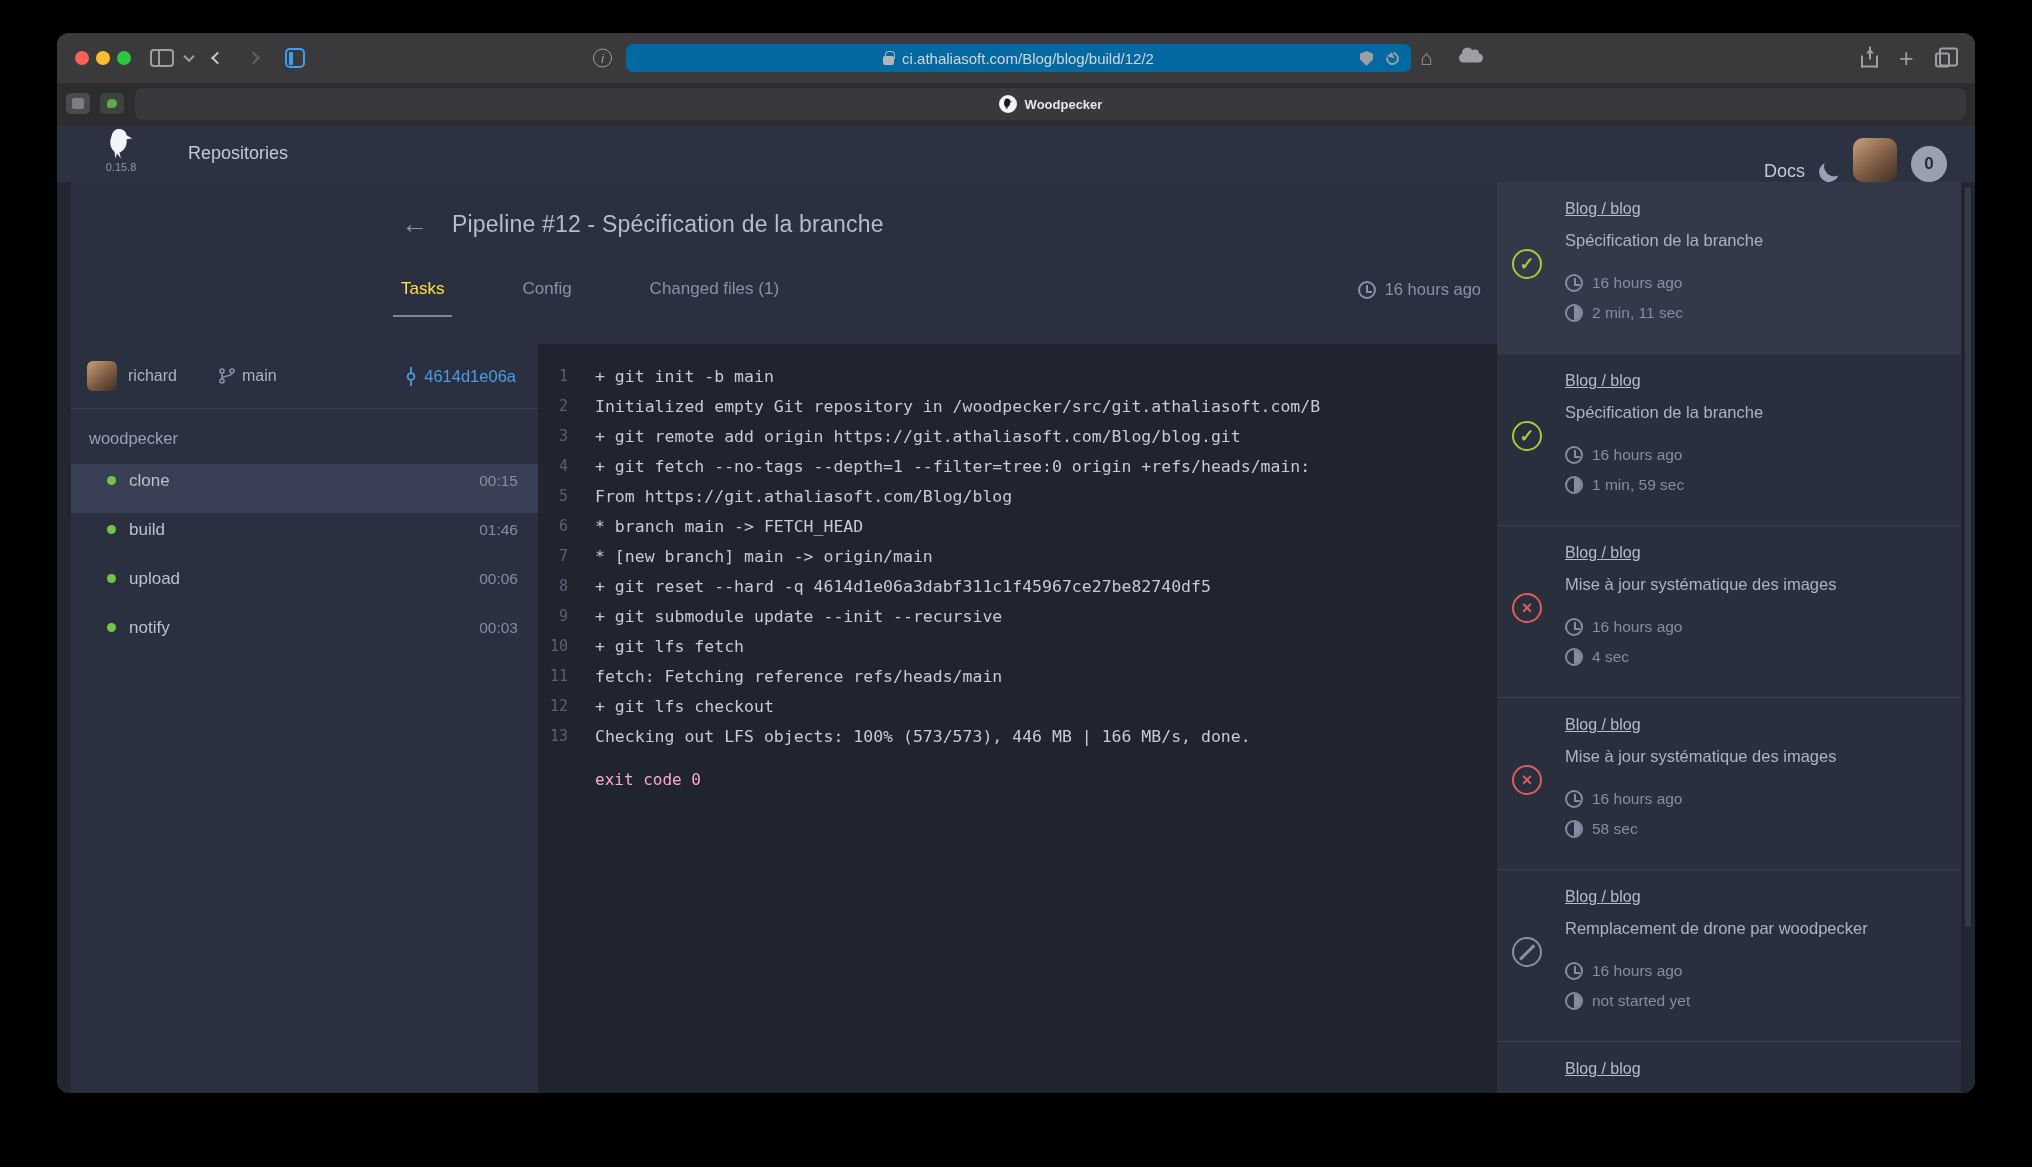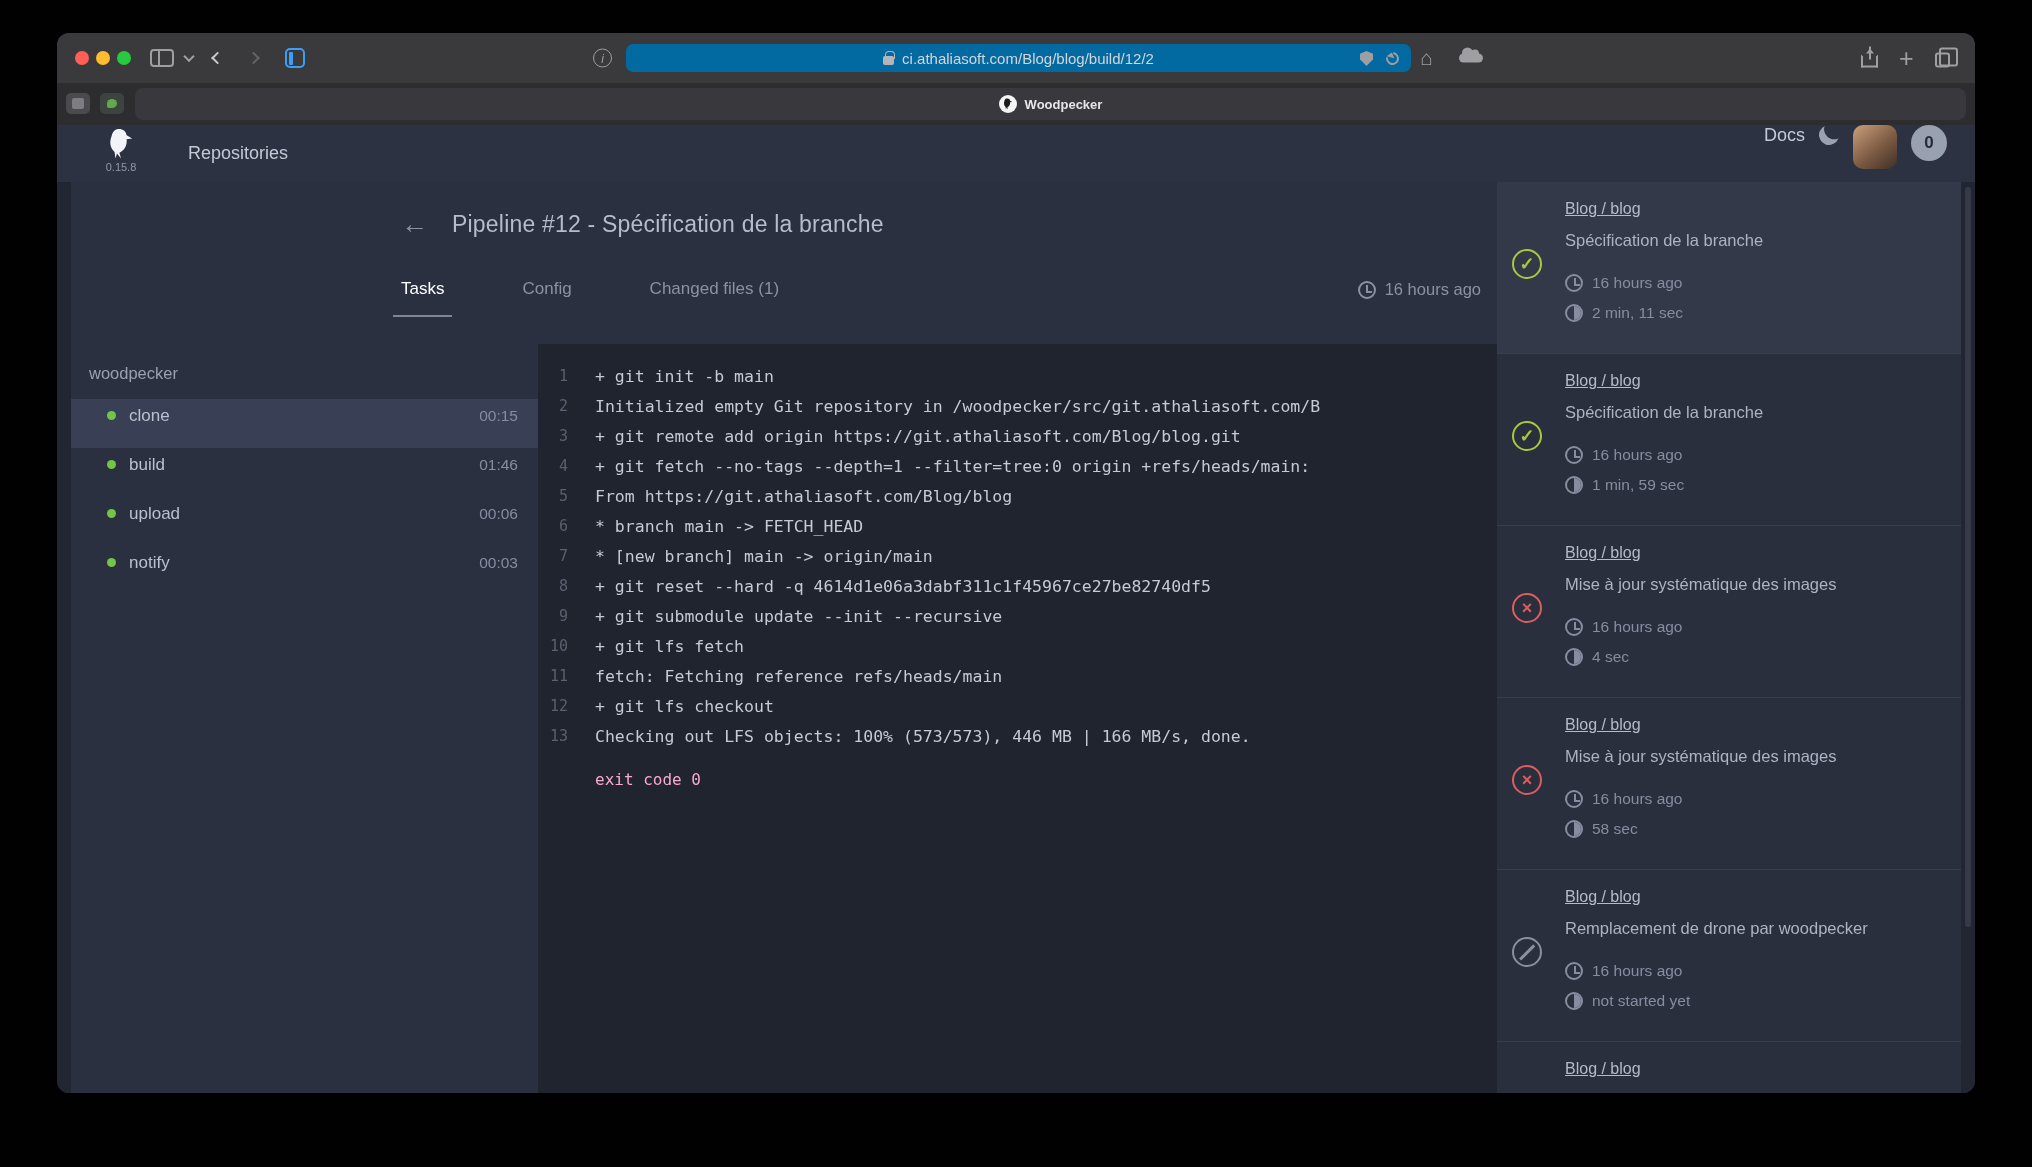--- a/index.html
+++ b/index.html
@@ -64,35 +64,35 @@
   .favicon { width:18px; height:18px; border-radius:50%; background:#f4f4f6; display:flex; align-items:center; justify-content:center; }
   .tab-title { color:#e6e6e9; font-size:13px; font-weight:bold; }
 
   
   .page { position:absolute; left:0; right:0; top:92px; bottom:0; background:#222633; overflow:hidden; }
 
   .navbar { position:absolute; left:0; right:0; top:0; height:57px; background:#2d3242; }
   .logo-wrap { position:absolute; left:38px; top:3px; width:52px; text-align:center; }
   .version { font-size:11px; color:#9097a9; margin-top:-3px; }
   .nav-repos { position:absolute; left:131px; top:0; height:57px; line-height:57px; font-size:18px; color:#c3c9d5; }
-  .nav-right { position:absolute; right:28px; top:0; height:57px; display:flex; align-items:flex-start; gap:14px; }
+  .nav-right { position:absolute; right:28px; top:0; height:57px; display:flex; align-items:flex-end; gap:14px; }
   .nav-docs { font-size:18px; color:#c3c9d5; }
   .moon { width:20px; height:20px; border-radius:50%; box-shadow:inset 7px -3px 0 0 #9aa1b3; transform:rotate(-25deg); }
   .nav-avatar { width:44px; height:44px; border-radius:10px;
     background:linear-gradient(140deg,#c9a07a 0%,#7d5b44 55%,#3e2f26 100%); }
   .nav-badge { width:36px; height:36px; border-radius:50%; background:#99a0b0; color:#272c3b;
     font-size:17px; font-weight:bold; display:flex; align-items:center; justify-content:center; }
 
   .header-band { position:absolute; left:14px; top:57px; width:1426px; height:162px; background:#2b3040; }
   .title-row { position:absolute; left:330px; top:0; height:84px; display:flex; align-items:center; gap:24px; }
   .back-arrow { font-size:27px; color:#8a92a5; line-height:1; }
   .page-title { font-size:23px; color:#b5bccb; letter-spacing:.2px; }
   .ptabs { position:absolute; left:330px; top:94px; display:flex; gap:78px; }
   .ptab { position:relative; font-size:17px; color:#8a91a3; height:26px; line-height:26px; }
-  .ptab.active { color:#ffffff; }
+  .ptab.active { color:#fde047; }
   .ptab.active::after { content:""; position:absolute; left:-8px; right:-8px; bottom:-15px; height:2px; background:#7e8597; }
   .time-ago { position:absolute; right:16px; top:98px; display:flex; align-items:center; gap:9px;
     color:#8a91a4; font-size:16.5px; }
 
   .clock { width:18px; height:18px; border:2px solid currentColor; border-radius:50%; position:relative; flex:0 0 auto; }
   .clock::after { content:""; position:absolute; left:6.5px; top:2.5px; width:4px; height:6px;
     border-left:2px solid currentColor; border-bottom:2px solid currentColor; }
   .half { width:18px; height:18px; border:2px solid currentColor; border-radius:50%; position:relative; overflow:hidden; flex:0 0 auto; }
   .half::after { content:""; position:absolute; right:0; top:0; width:50%; height:100%; background:currentColor; }
 
@@ -217,20 +217,40 @@
 
             <span class="ptab">Changed files (1)</span>
           </div>
         <div class="time-ago">
           <span class="clock"></span>
           <span>16 hours ago</span>
         </div>
       </div>
 
       <div class="left-panel">
+        <div class="meta-row">
+          <span class="mini-avatar"></span>
+          <span class="author-name">richard</span>
+          <span class="branch-group">
+            <svg width="16" height="18" viewBox="0 0 16 18">
+                <circle cx="3" cy="4" r="2" fill="none" stroke="#8a92a5" stroke-width="1.6"></circle>
+                <circle cx="13" cy="4" r="2" fill="none" stroke="#8a92a5" stroke-width="1.6"></circle>
+                <circle cx="3" cy="14" r="2" fill="none" stroke="#8a92a5" stroke-width="1.6"></circle>
+                <path d="M3 6v6 M13 6c0 4 -10 2 -10 6" fill="none" stroke="#8a92a5" stroke-width="1.6"></path>
+              </svg>
+            <span>main</span>
+          </span>
+          <span class="commit-group">
+            <svg width="14" height="19" viewBox="0 0 14 19">
+                <path d="M7 0v5.5 M7 13.5v5.5" stroke="#4b9ce0" stroke-width="1.8" fill="none"></path>
+                <circle cx="7" cy="9.5" r="3.4" fill="none" stroke="#4b9ce0" stroke-width="1.8"></circle>
+              </svg>
+            <span>4614d1e06a</span>
+          </span>
+        </div>
         <div class="workflow-label">woodpecker</div>
         <div>
 
             <div class="step-row selected">
               <span class="dot"></span>
               <span class="step-name">clone</span>
               <span class="step-time">00:15</span>
             </div>
 
             <div class="step-row">

